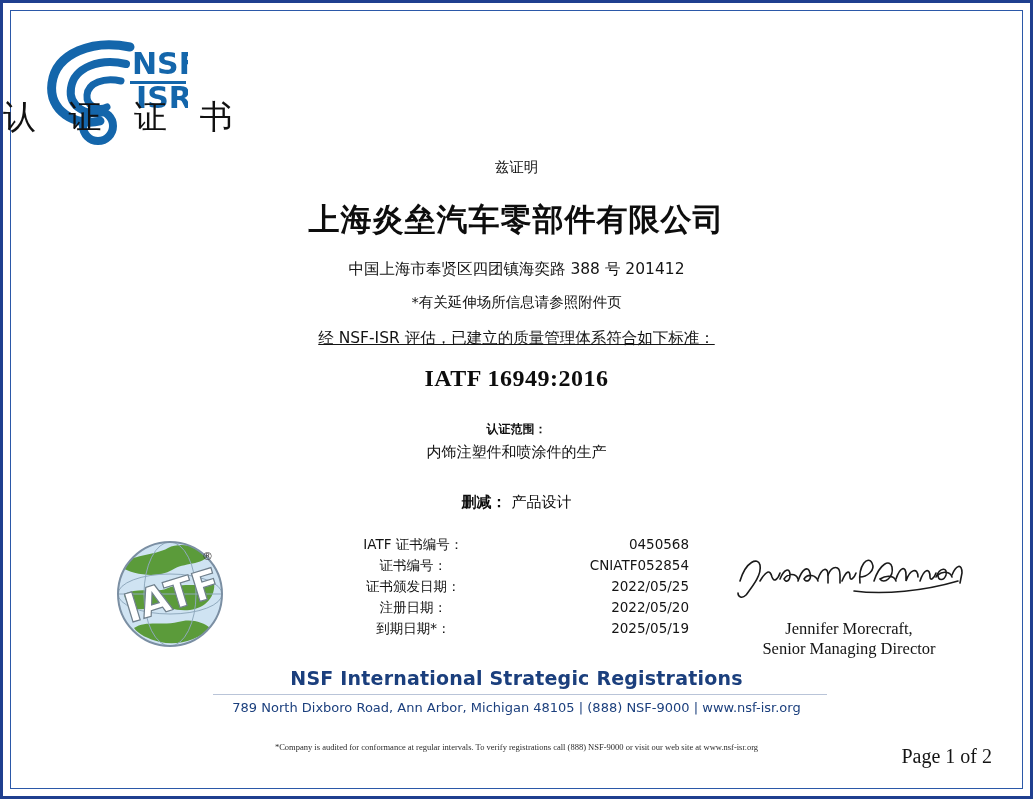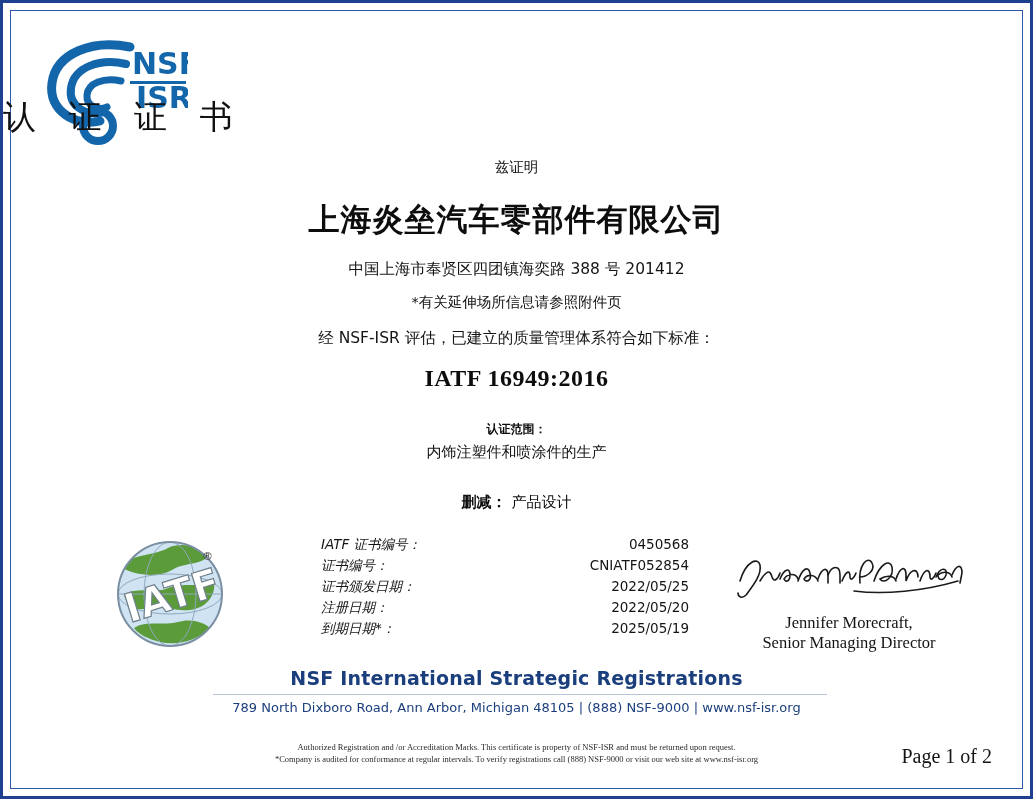--- a/index.html
+++ b/index.html
@@ -85,20 +85,21 @@
     top: 290px;
     font-family: "DejaVu Sans", sans-serif;
     font-size: 14.5px;
     color: #141414;
   }
   .l-assessed {
     top: 325px;
     font-family: "DejaVu Sans", sans-serif;
     font-size: 15.5px;
     color: #141414;
+    text-decoration: underline;
   }
   .l-standard {
     top: 362px;
     font-family: "Liberation Serif", serif;
     font-weight: bold;
     font-size: 24px;
     letter-spacing: 0.5px;
     color: #0d0d0d;
   }
   .l-scope-label {
@@ -127,37 +128,37 @@
   .details {
     position: absolute;
     left: 318px; top: 531px;
     width: 368px;
     font-family: "DejaVu Sans", sans-serif;
     font-size: 13.5px;
     color: #141414;
   }
   .details table { border-collapse: collapse; width: 100%; }
   .details td { padding: 1.5px 0; vertical-align: top; }
-  .details td.k { text-align: left; white-space: nowrap; font-style: italic; }
+  .details td.k { text-align: center; white-space: nowrap; }
   .details td.v { text-align: right; white-space: nowrap; }
 
   
   .signature {
     position: absolute;
     left: 716px; top: 548px;
     width: 260px;
     text-align: center;
   }
   .sig-mark { height: 48px; }
   .sig-mark svg { display: block; margin: 0 auto; }
   .sig-name {
     font-family: "Liberation Serif", serif;
     font-size: 16.5px;
     color: #141414;
-    margin-top: 14px;
+    margin-top: 20px;
   }
   .sig-title {
     font-family: "Liberation Serif", serif;
     font-size: 16.5px;
     color: #141414;
   }
 
   
   .footer-org {
     position: absolute;
@@ -312,18 +313,17 @@
     </div>
     <div class="sig-name">Jennifer Morecraft,</div>
     <div class="sig-title">Senior Managing Director</div>
   </div>
 
   <div class="footer-org">NSF International Strategic Registrations</div>
   <div class="footer-rule"></div>
   <div class="footer-addr">789 North Dixboro Road, Ann Arbor, Michigan 48105 | (888) NSF-9000 | www.nsf-isr.org</div>
 
   <div class="fineprint">
-    <div>Authorized Registration and /or Accreditation Marks. This certificate is property of NSF-ISR and must be returned upon request.</div>
     <div>*Company is audited for conformance at regular intervals. To verify registrations call (888) NSF-9000 or visit our web site at www.nsf-isr.org</div>
   </div>
 
   <div class="page-num">Page 1 of 2</div>
 </div>
 
 </body></html>

